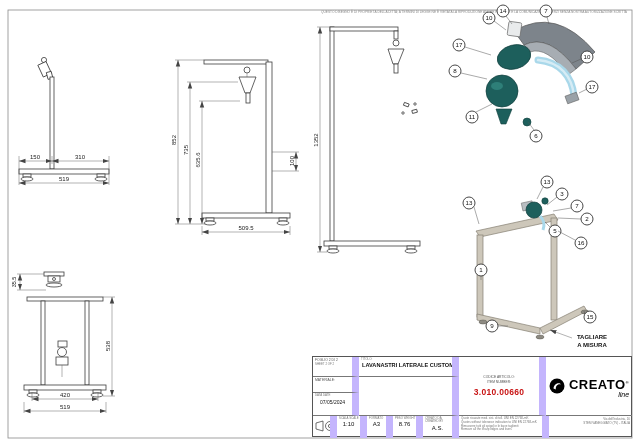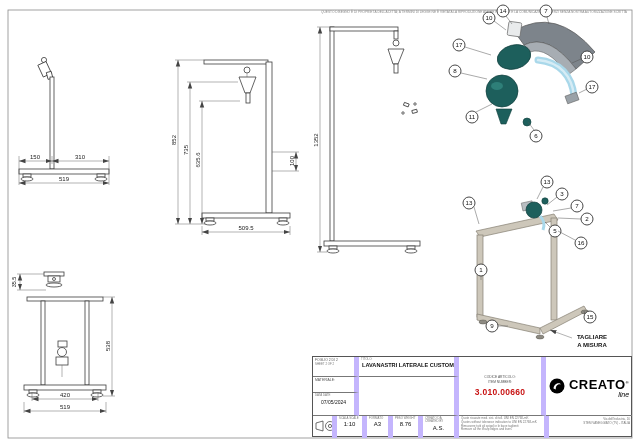--- a/index.html
+++ b/index.html
@@ -10,21 +10,21 @@
   .dt{font-size:6px;fill:#222;text-anchor:middle;}
   .bt{font-size:6.2px;fill:#111;text-anchor:middle;}
   .bc{fill:#fff;stroke:#333;stroke-width:0.9;}
   .ld{stroke:#555;stroke-width:0.5;}
   .steel{fill:#cdc7ba;stroke:#857f72;stroke-width:0.7;}
   .steelfoot{fill:#8d8a82;stroke:#5d5a53;stroke-width:0.5;}
   .micro{font-size:3.2px;fill:#8a8a8a;}
   .note-bold{font-size:6px;font-weight:bold;fill:#111;text-anchor:middle;}
   
   .tb{position:absolute;left:312px;top:356px;width:320px;height:81px;border:1px solid #555;background:#fff;box-sizing:border-box;}
-  .tbc{position:absolute;box-sizing:border-box;border-right:5px solid #c4b5fd;border-bottom:1px solid #777;overflow:hidden;}
+  .tbc{position:absolute;box-sizing:border-box;border-right:7px solid #c4b5fd;border-bottom:1px solid #777;overflow:hidden;}
   .tbc.noright{border-right:none;}
   .lab{font-size:3.4px;color:#555;line-height:1.2;padding:1px 0 0 2px;}
   .lab2{font-size:2.9px;color:#777;line-height:1.15;padding:1px 0 0 2px;}
   .val{font-size:6px;color:#111;text-align:center;margin-top:1px;}
   .title-main{font-size:5.6px;font-weight:bold;color:#111;padding:1px 0 0 3px;white-space:nowrap;}
   .date-val{font-size:5px;color:#111;text-align:center;margin-top:2px;}
   .codice-wrap{display:flex;flex-direction:column;align-items:center;justify-content:center;height:100%;}
   .codice-lab{font-size:3.3px;color:#555;line-height:1.3;text-align:center;}
   .item-num{font-size:8.5px;font-weight:bold;color:#c81414;margin-top:3px;letter-spacing:0.3px;}
   .logo{display:flex;align-items:center;justify-content:center;gap:4px;height:100%;}

